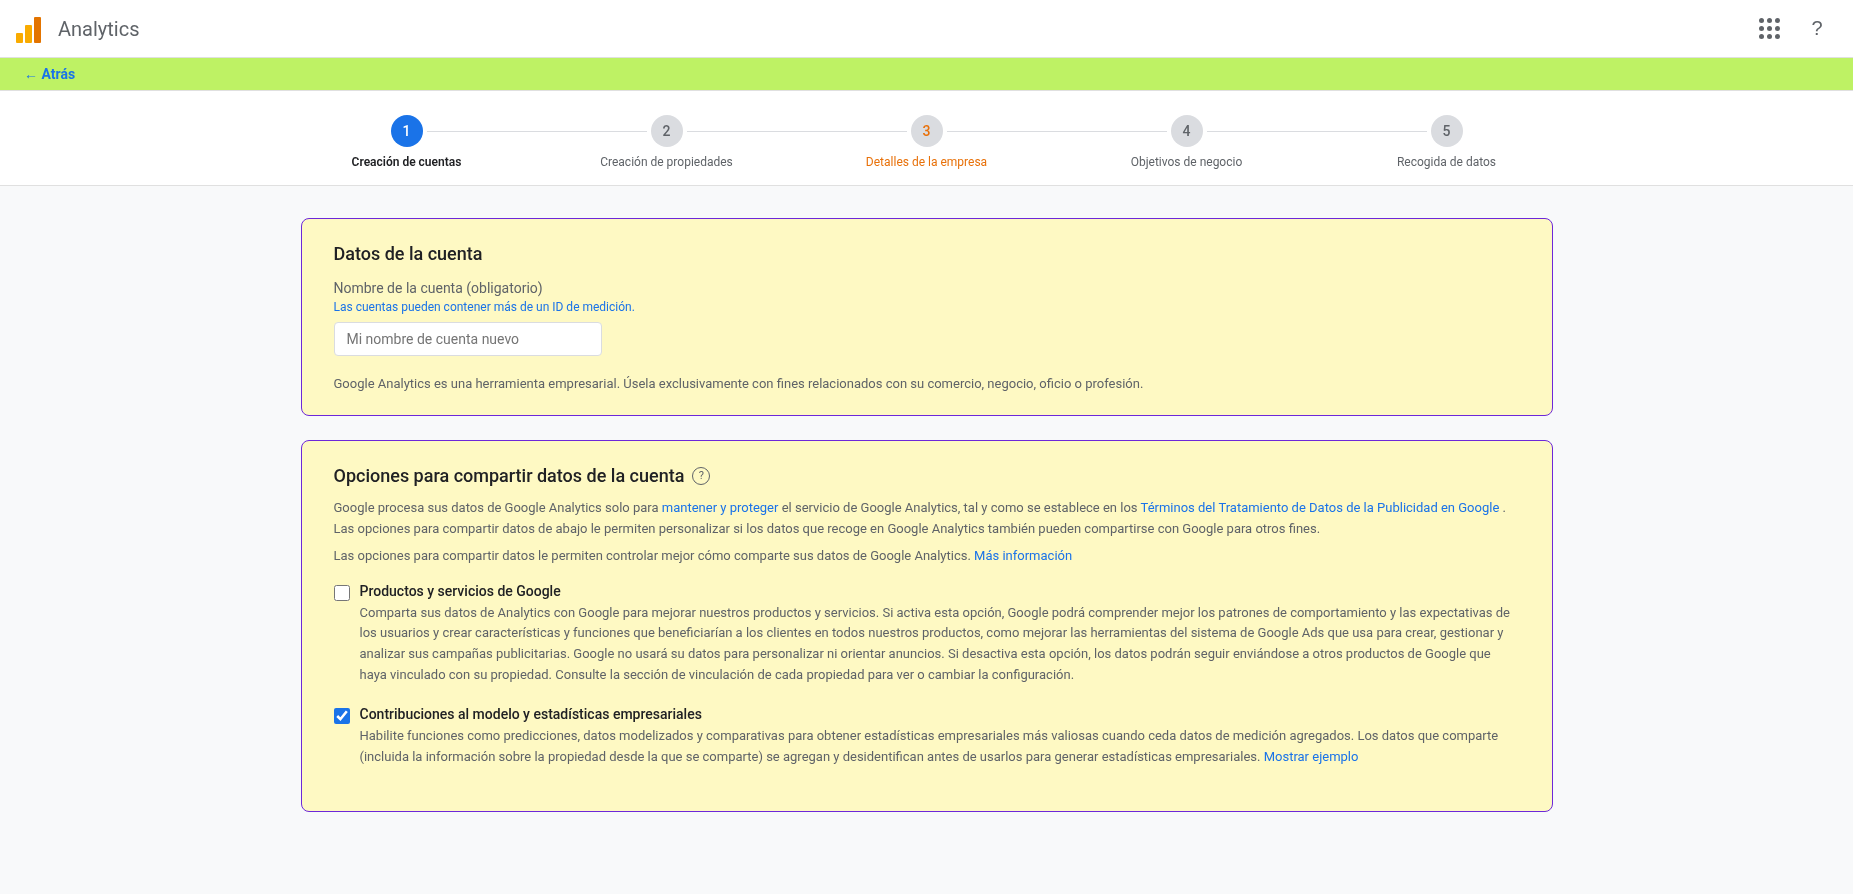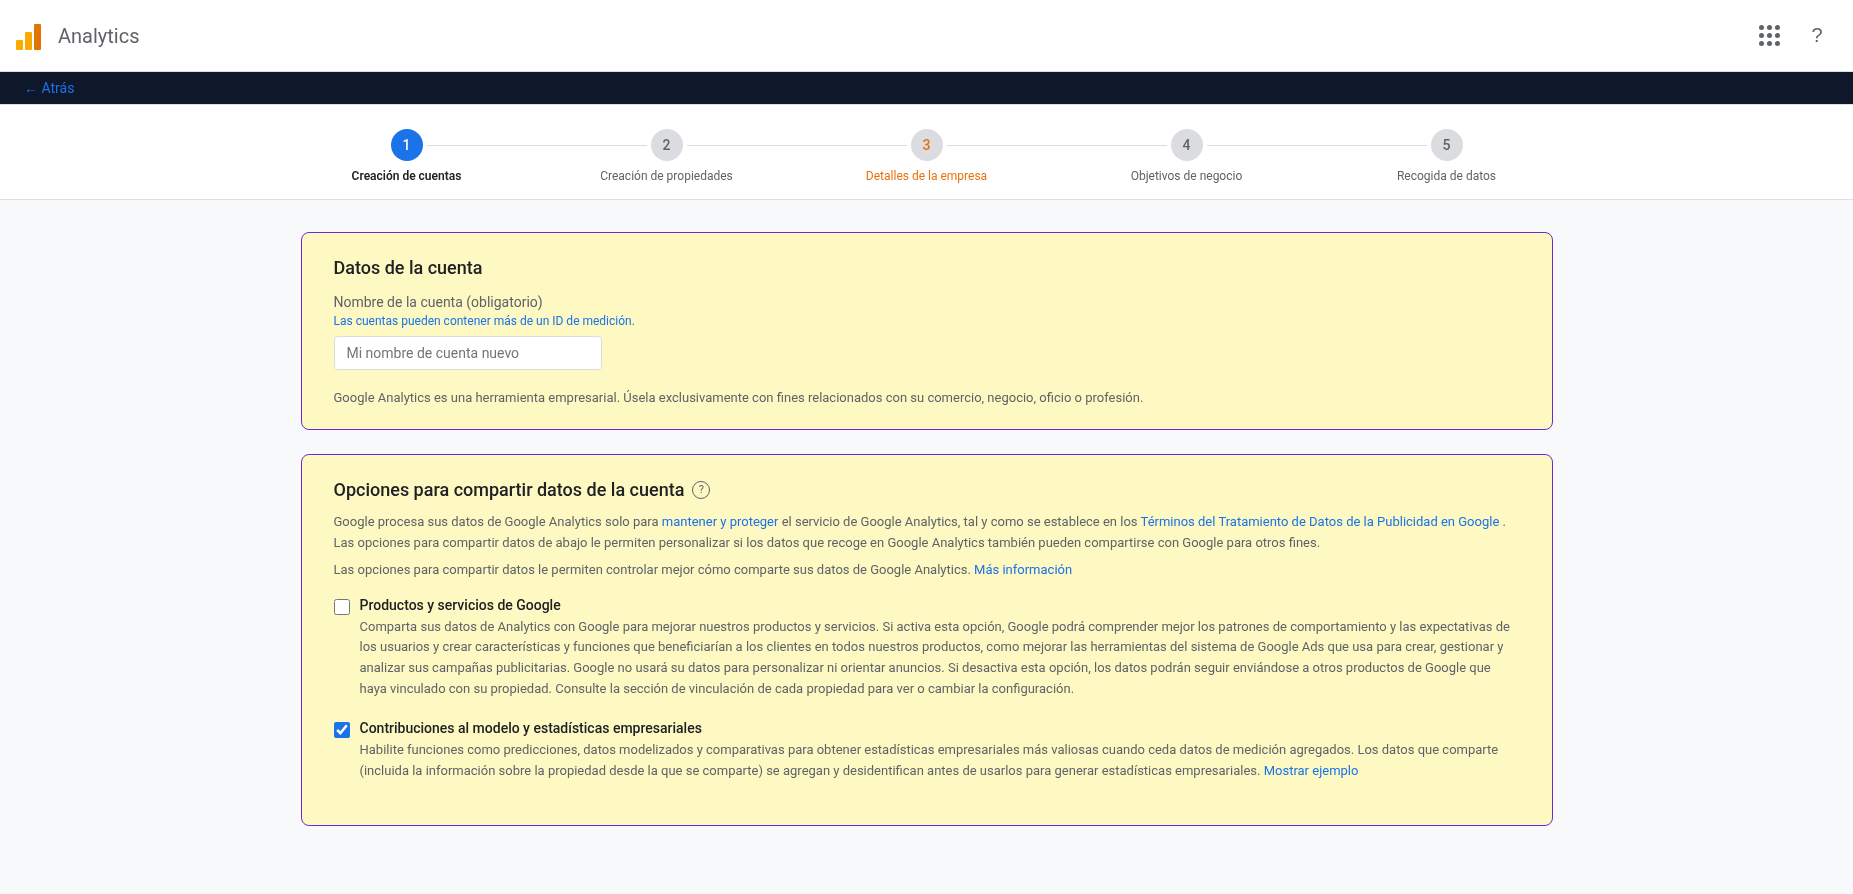--- a/index.html
+++ b/index.html
@@ -2,33 +2,33 @@
 <html><head>
   <meta charset="utf-8">
   <style>
     * { box-sizing: border-box; margin: 0; padding: 0; }
     body { font-family: 'Google Sans', Roboto, Arial, sans-serif; font-size: 14px; background: #f8f9fa; color: #202124; }
 
     
     .top-nav {
       display: flex; align-items: center; justify-content: space-between;
       background: #fff; border-bottom: 1px solid #e0e0e0;
-      height: 72px; padding: 0 16px;
+      height: 58px; padding: 0 16px;
     }
     .top-nav-left { display: flex; align-items: center; gap: 10px; }
     .analytics-logo { width: 32px; height: 28px; display: flex; align-items: flex-end; gap: 2px; }
     .bar1 { width: 7px; height: 10px; background: #f9ab00; border-radius: 1px; }
     .bar2 { width: 7px; height: 18px; background: #f9ab00; border-radius: 1px; }
     .bar3 { width: 7px; height: 26px; background: #e37400; border-radius: 1px; }
     .app-title { font-size: 20px; color: #5f6368; font-weight: 400; }
     .top-nav-right { display: flex; align-items: center; gap: 8px; }
     .icon-btn { width: 40px; height: 40px; border-radius: 50%; border: none; background: transparent; cursor: pointer; display: flex; align-items: center; justify-content: center; color: #5f6368; font-size: 20px; }
 
     
-    .back-bar { background: #0f172a; padding: 8px 24px; border-bottom: 1px solid #e0e0e0; }
+    .back-bar { background: #bef264; padding: 8px 24px; border-bottom: 1px solid #e0e0e0; font-weight: bold; }
     .back-link { color: #1a73e8; text-decoration: none; font-size: 14px; display: inline-flex; align-items: center; gap: 4px; cursor: pointer; }
 
     
     .stepper-container { background: #fff; padding: 24px 0 16px 0; border-bottom: 1px solid #e0e0e0; }
     .stepper { display: flex; justify-content: center; align-items: flex-start; gap: 0; }
     .step { display: flex; flex-direction: column; align-items: center; flex: 1; max-width: 260px; position: relative; }
     .step:not(:last-child)::after {
       content: '';
       position: absolute;
       top: 16px;

